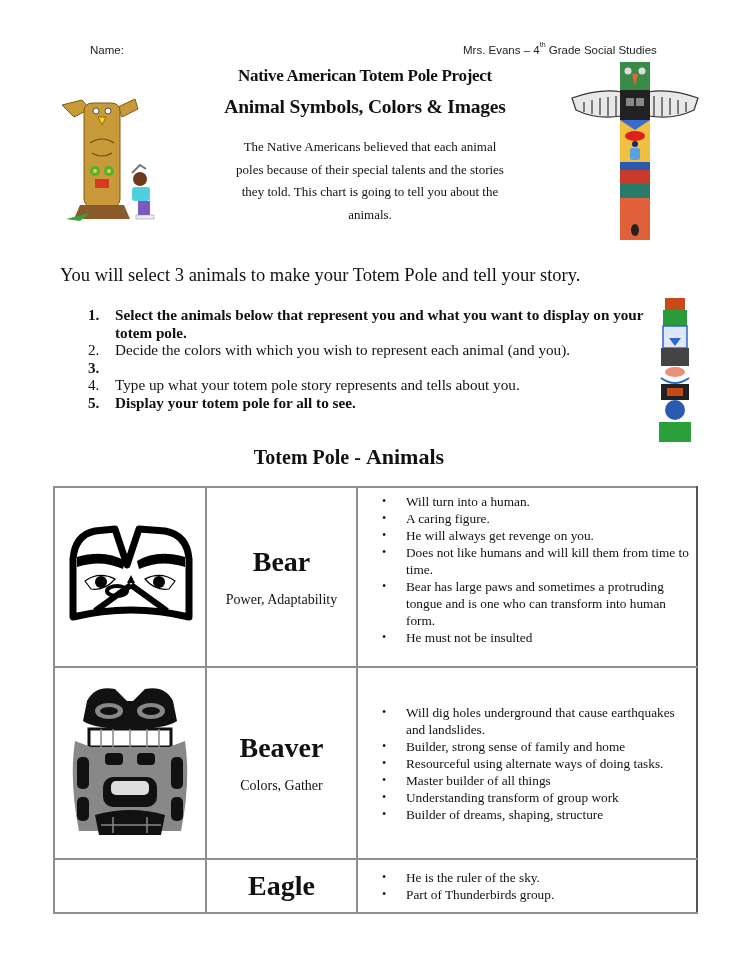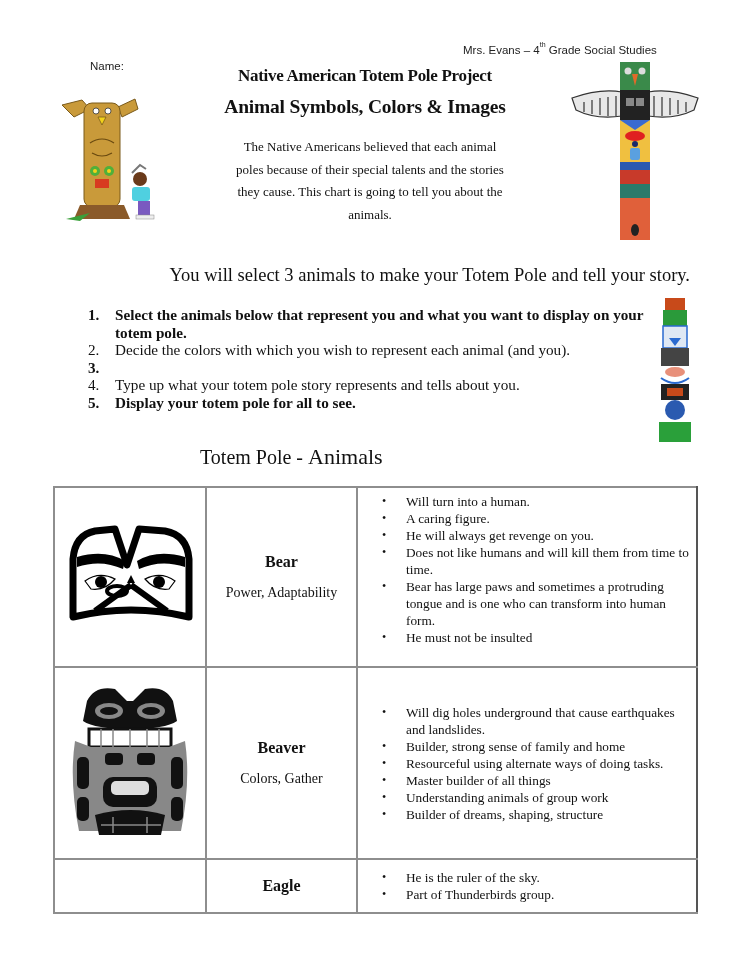--- a/index.html
+++ b/index.html
@@ -1,43 +1,43 @@
 <!DOCTYPE html>
 <html><head>
   <meta charset="utf-8">
   <style>
     * { margin: 0; padding: 0; box-sizing: border-box; }
     html, body { width: 750px; height: 970px; background: #ffffff; overflow: hidden; }
     body { position: relative; font-family: "Liberation Serif", serif; color: #111; }
 
-    .hdr-left { position: absolute; left: 90px; top: 60px; font-family: "Liberation Sans", sans-serif; font-size: 11.5px; color: #222; }
+    .hdr-left { position: absolute; left: 90px; top: 44px; font-family: "Liberation Sans", sans-serif; font-size: 11.5px; color: #222; }
     .hdr-right { position: absolute; left: 463px; top: 44px; font-family: "Liberation Sans", sans-serif; font-size: 11.5px; color: #222; white-space: nowrap; }
     .hdr-right sup { font-size: 7px; vertical-align: top; position: relative; top: -3px; }
 
     .title { position: absolute; left: 140px; width: 450px; top: 66px; text-align: center; font-weight: bold; font-size: 17px; letter-spacing: -0.3px; }
     .subtitle { position: absolute; left: 140px; width: 450px; top: 96px; text-align: center; font-weight: bold; font-size: 19.5px; letter-spacing: -0.2px; }
 
     .intro { position: absolute; left: 162px; width: 416px; top: 136px; text-align: center; font-size: 13px; line-height: 22.5px; }
 
-    .select-line { position: absolute; left: 60px; width: 630px; top: 265px; text-align: right; font-size: 18.5px; }
+    .select-line { position: absolute; left: 60px; width: 630px; top: 265px; text-align: left; font-size: 18.5px; }
 
     .steps { position: absolute; left: 88px; top: 306px; width: 560px; list-style: none; font-size: 15.2px; line-height: 17.5px; }
     .steps li { display: flex; }
     .steps .num { width: 27px; flex-shrink: 0; }
     .steps .bold { font-weight: bold; }
 
-    .section-title { position: absolute; left: 200px; width: 320px; top: 444px; text-align: left; font-weight: normal; font-size: 20px; }
+    .section-title { position: absolute; left: 189px; width: 320px; top: 444px; text-align: center; font-weight: bold; font-size: 20px; }
     .section-title .big { font-size: 22px; }
 
     table.animals { position: absolute; left: 53px; top: 486px; width: 645px; border-collapse: collapse; }
     table.animals td { border: 2px solid #8e8e8e; vertical-align: middle; }
     table.animals td.img-cell { width: 152px; text-align: center; }
     table.animals td.name-cell { width: 151px; text-align: center; }
     table.animals td.desc-cell { border-right: 2px solid #555; }
-    .animal-name { font-weight: bold; font-size: 16px; margin-bottom: 14px; }
+    .animal-name { font-weight: bold; font-size: 28px; margin-bottom: 14px; }
     .animal-traits { font-size: 14px; }
     .desc-list { list-style: none; font-size: 13.3px; line-height: 17px; padding: 4px 4px 4px 24px; }
     .desc-list li { display: flex; }
     .desc-list .dot { width: 24px; flex-shrink: 0; font-size: 12px; }
 
     .row-bear td { height: 180px; }
     .row-beaver td { height: 192px; }
     .row-eagle td { height: 54px; margin-top: 28px; }
     .row-bear .desc-list { padding-top: 0; margin-top: -12px; }
 
@@ -131,21 +131,21 @@
   <circle cx="22" cy="112" r="10" fill="#2a5ab0"></circle>
   <rect x="6" y="124" width="32" height="20" fill="#2aa03a"></rect>
 </svg>
 
 <div class="title">Native American Totem Pole Project</div>
 <div class="subtitle">Animal Symbols, Colors &amp; Images</div>
 
 <div class="intro">
   <div>The Native Americans believed that each animal</div>
   <div>poles because of their special talents and the stories</div>
-  <div>they cause. This chart is going to tell you about the</div>
+  <div>they told. This chart is going to tell you about the</div>
   <div>animals.</div>
 </div>
 
 <div class="select-line">You will select 3 animals to make your Totem Pole and tell your story.</div>
 
 <ol class="steps">
   <li class="bold">
       <span class="num">1.</span>
       <span>Select the animals below that represent you and what you want to display on your totem pole.</span>
     </li>
@@ -268,21 +268,21 @@
         <li>
               <span class="dot">•</span>
               <span>Resourceful using alternate ways of doing tasks.</span>
             </li>
         <li>
               <span class="dot">•</span>
               <span>Master builder of all things</span>
             </li>
         <li>
               <span class="dot">•</span>
-              <span>Understanding animals of group work</span>
+              <span>Understanding transform of group work</span>
             </li>
         <li>
               <span class="dot">•</span>
               <span>Builder of dreams, shaping, structure</span>
             </li>
       </ul>
     </td>
   </tr>
   <tr class="row-eagle">
     <td class="img-cell"></td>

